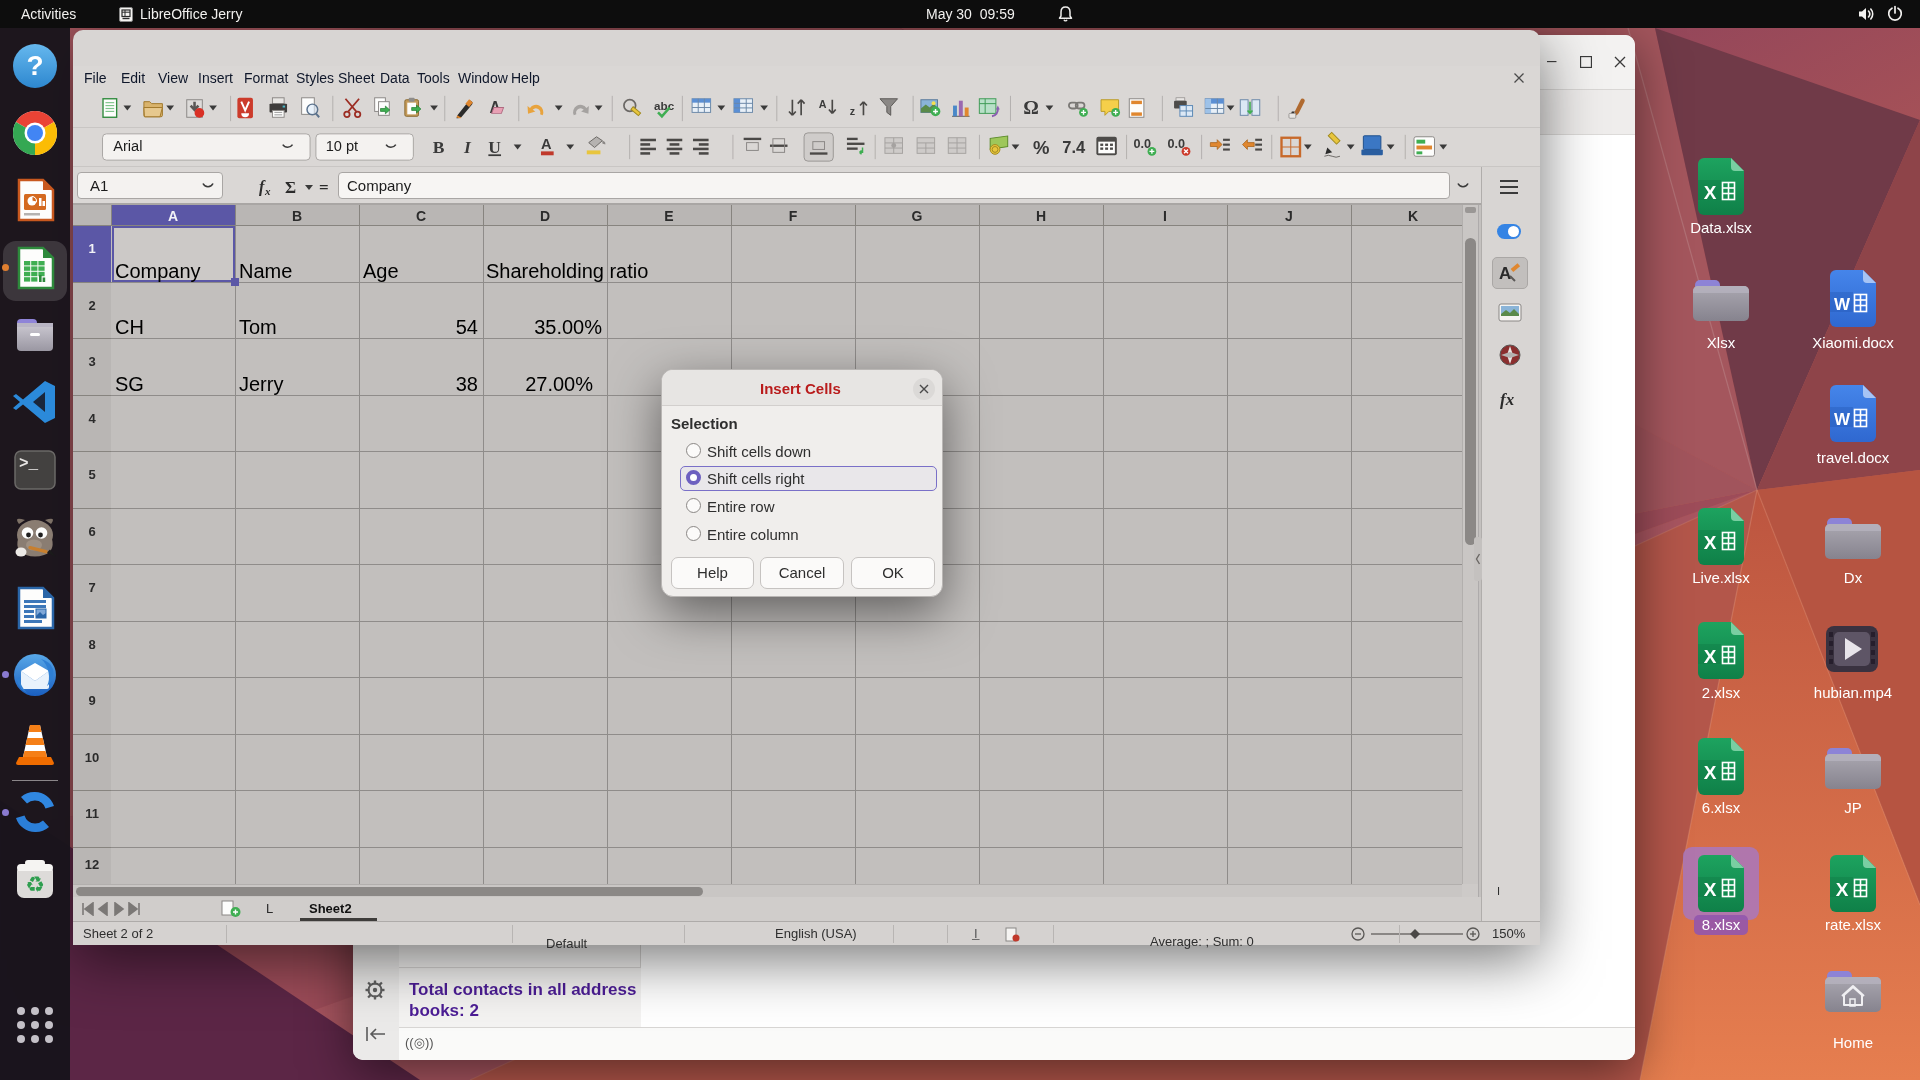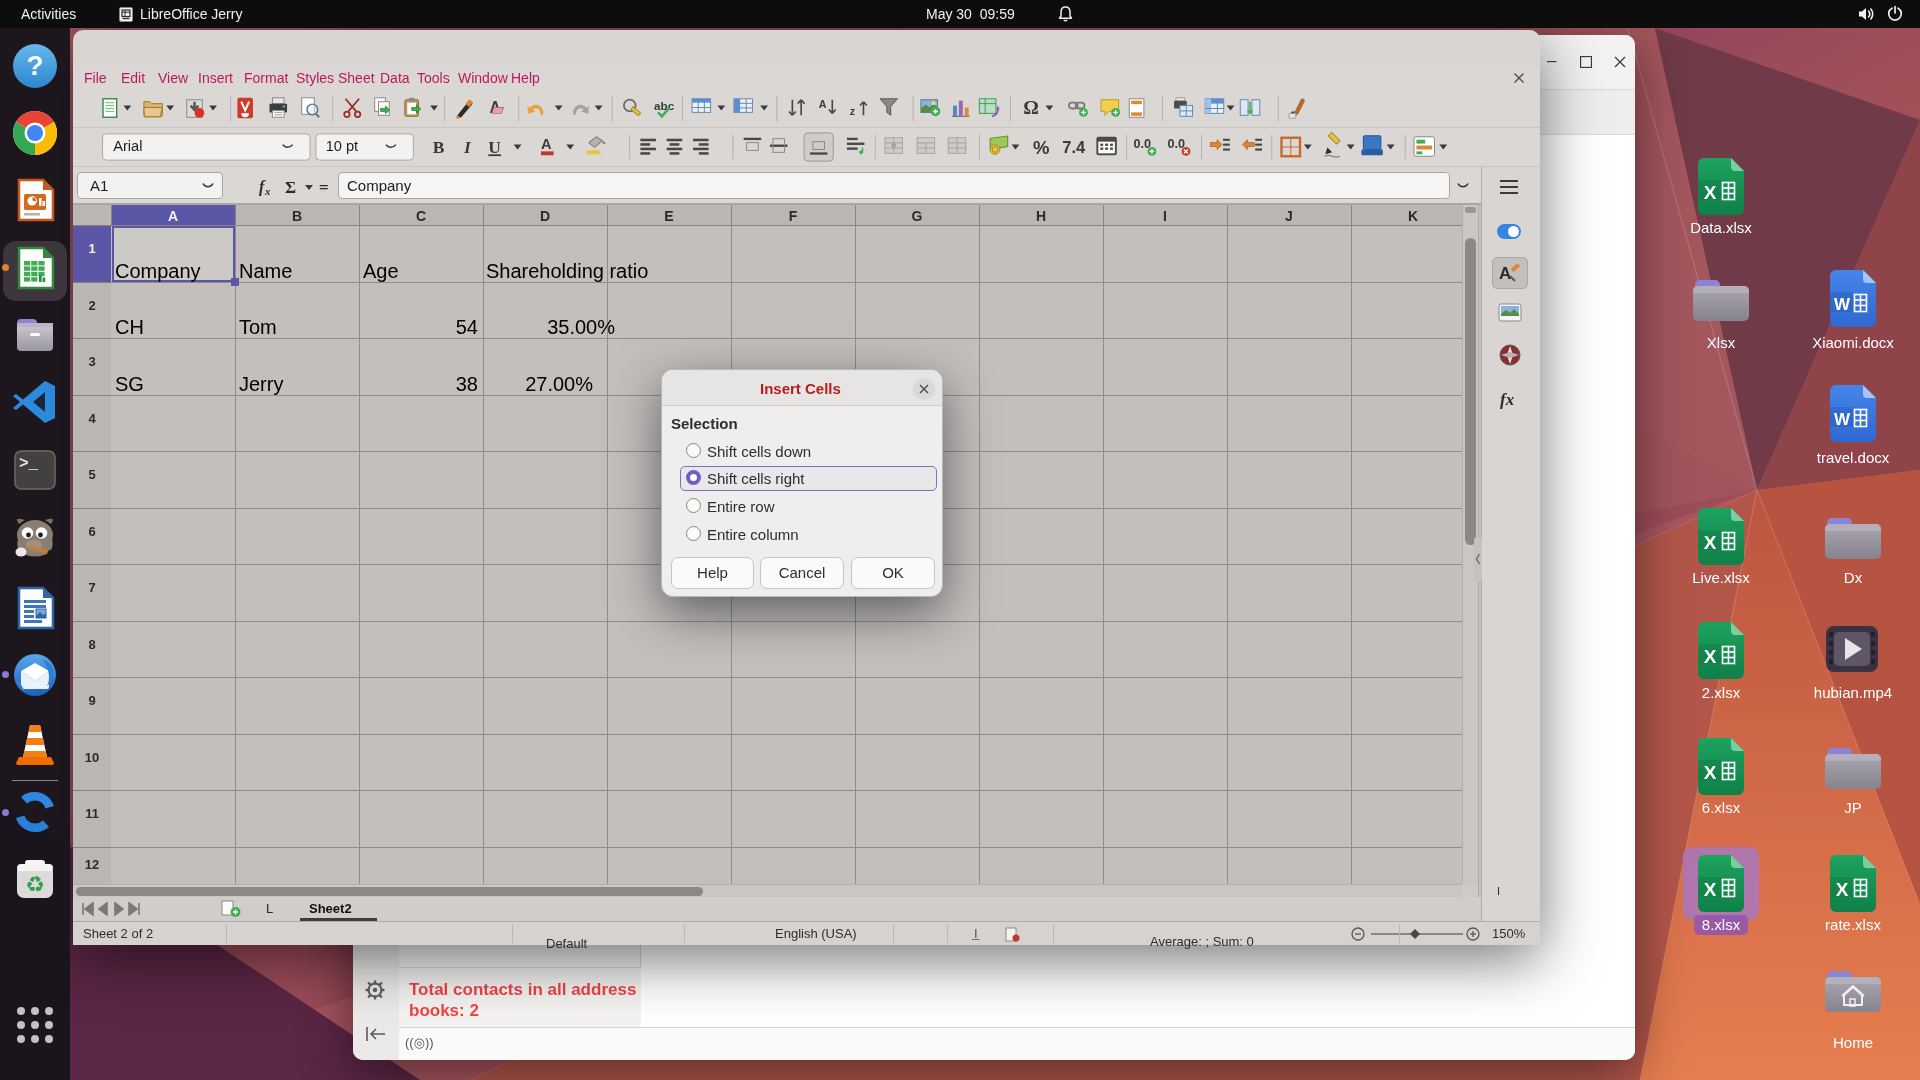--- a/index.html
+++ b/index.html
@@ -12,21 +12,21 @@
 
 #dock{left:0;top:28px;width:70px;height:1052px;background:rgba(24,20,27,.96);z-index:40}
 .dicon{position:absolute;left:11px;width:48px;height:48px}
 
 #tbwin{left:353px;top:35px;width:1282px;height:1025px;background:#fff;border-radius:10px;box-shadow:0 12px 50px rgba(0,0,0,.5);z-index:2}
 #calcwin{left:73px;top:30px;width:1467px;height:915px;background:#d8d5d3;border-radius:10px 10px 0 0;box-shadow:0 14px 60px rgba(0,0,0,.55);z-index:3}
 #dialog{left:661px;top:369px;width:282px;height:228px;background:#f0eeec;border:1px solid #b9b6b4;border-radius:12px;box-shadow:0 16px 50px rgba(0,0,0,.5);z-index:10}
 
 #titlebar{left:0;top:0;width:1467px;height:36px;background:#d7d3d1;border-radius:10px 10px 0 0;border-bottom:1px solid #c0bdbb}
 #menubar{left:0;top:36px;width:1467px;height:24px;background:#dad7d5}
-.menu{position:absolute;top:4px;font-size:14px;color:#be185d}
+.menu{position:absolute;top:4px;font-size:14px;color:#0f172a}
 #tb1{left:0;top:60px;width:1467px;height:38px;background:#dad7d5;border-bottom:1px solid #c9c6c4}
 #tb2{left:0;top:98px;width:1467px;height:39px;background:#dad7d5;border-bottom:1px solid #c9c6c4}
 #fbar{left:0;top:137px;width:1467px;height:38px;background:#dad7d5;border-bottom:2px solid #a9a6a4}
 
 #grid{left:0;top:175px;width:1389px;height:679px;background:#c3c0be;overflow:hidden}
 .cell{position:absolute;font-size:20px;color:#000}
 
 #vscroll{left:1389px;top:175px;width:16px;height:679px;background:#c9c6c4;border-left:1px solid #b2afad}
 #hscroll{left:0;top:854px;width:1389px;height:13px;background:#c9c6c4;border-top:1px solid #b2afad}
 #tabbar{left:0;top:867px;width:1467px;height:24px;background:#d0cdcb}
@@ -166,21 +166,21 @@
  <span class="tx" style="left:1194px;top:16px;font-size:17px;color:#3a3a3a">–</span>
  <svg class="ab" style="left:1227px;top:21px" width="12" height="12" viewBox="0 0 12 12">
       <rect x="0.5" y="0.5" width="11" height="11" fill="none" stroke="#3a3a3a" stroke-width="1.3"></rect>
     </svg>
  <svg class="ab" style="left:1261px;top:21px" width="12" height="12" viewBox="0 0 12 12">
       <path d="M1 1 L11 11 M11 1 L1 11" stroke="#3a3a3a" stroke-width="1.3"></path>
     </svg>
  <div class="ab" style="left:0;top:100px;width:46px;height:925px;background:#ebeae9"></div>
  <div class="ab" style="left:46px;top:100px;width:242px;height:892px;background:#f6f5f4;border-right:1px solid #d8d6d4"></div>
  <div class="ab" style="left:46px;top:932px;width:242px;height:60px;background:#f4f3f2;border-top:1px solid #d8d6d4"></div>
- <div class="tx" style="left:56px;top:944px;font-size:17px;font-weight:bold;color:#ef4444;line-height:21px">Total contacts in all address<br>books: 2</div>
+ <div class="tx" style="left:56px;top:944px;font-size:17px;font-weight:bold;color:#4c1d95;line-height:21px">Total contacts in all address<br>books: 2</div>
  <div class="ab" style="left:46px;top:992px;width:1236px;height:33px;background:#fafaf9;border-top:1px solid #d8d6d4"></div>
  <span class="tx" style="left:52px;top:1000px;font-size:13px;color:#555">((◎))</span>
  <svg class="ab" style="left:12px;top:945px" width="20" height="20" viewBox="0 0 20 20">
       <g fill="#5f5f5f">
         <circle cx="10" cy="10" r="6.5" fill="none" stroke="#5f5f5f" stroke-width="2"></circle>
         <circle cx="10" cy="10" r="2.2"></circle>
         <rect x="8.8" y="0.5" width="2.4" height="4"></rect>
         <rect x="8.8" y="15.5" width="2.4" height="4"></rect>
         <rect x="0.5" y="8.8" width="4" height="2.4"></rect>
         <rect x="15.5" y="8.8" width="4" height="2.4"></rect>
@@ -661,21 +661,21 @@
   <rect x="39.5" y="21.5" width="121.5" height="54.5" fill="none" stroke="#5b57a6" stroke-width="2"></rect>
   <rect x="158" y="73" width="8" height="8" fill="#5b57a6"></rect>
   </svg>
     <span class="cell" style="left:42px;top:54.5px">Company</span>
   <span class="cell" style="left:166px;top:54.5px">Name</span>
   <span class="cell" style="left:290px;top:54.5px">Age</span>
   <span class="cell" style="left:413px;top:54.5px">Shareholding ratio</span>
   <span class="cell" style="left:42px;top:111px">CH</span>
   <span class="cell" style="left:166px;top:111px">Tom</span>
   <span class="cell" style="left:289px;top:111px;width:116px;text-align:right">54</span>
-  <span class="cell" style="left:426px;top:111px;width:116px;text-align:right">35.00%</span>
+  <span class="cell" style="left:413px;top:111px;width:116px;text-align:right">35.00%</span>
   <span class="cell" style="left:42px;top:167.5px">SG</span>
   <span class="cell" style="left:166px;top:167.5px">Jerry</span>
   <span class="cell" style="left:289px;top:167.5px;width:116px;text-align:right">38</span>
   <span class="cell" style="left:404px;top:167.5px;width:116px;text-align:right">27.00%</span>
  </div>
  <div id="vscroll" class="ab">
       <div class="ab" style="left:2px;top:33px;width:11px;height:307px;background:#8b8886;border-radius:6px"></div>
       <div class="ab" style="left:2px;top:2px;width:11px;height:6px;background:#9a9795;border-radius:2px"></div>
     </div>
  <div id="hscroll" class="ab">

